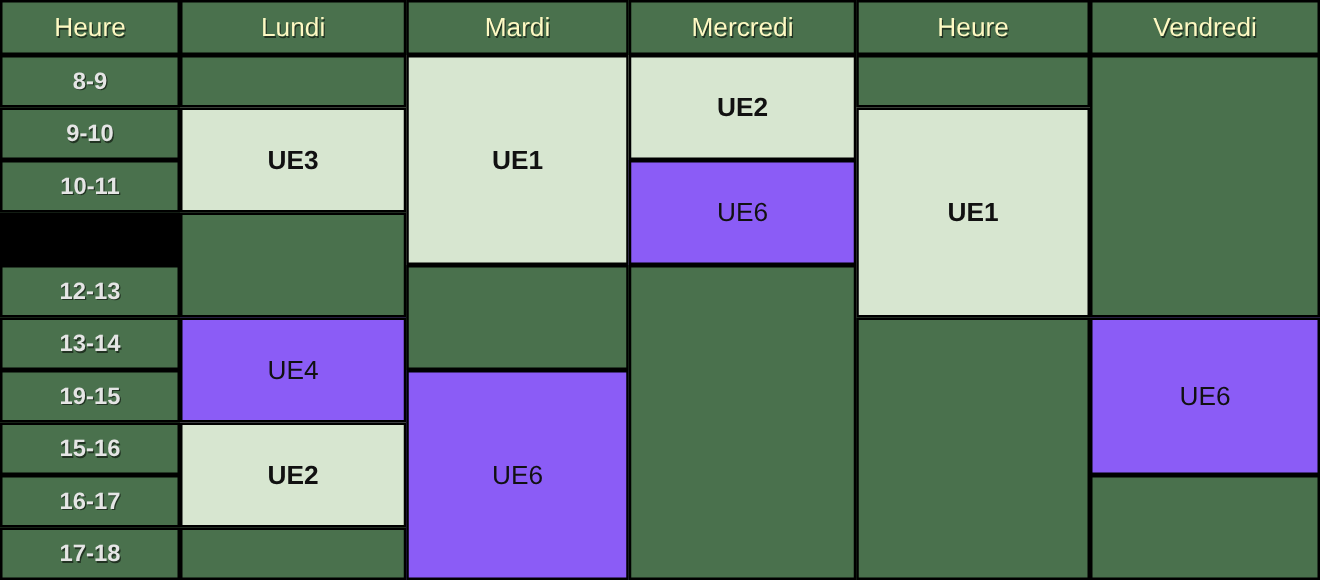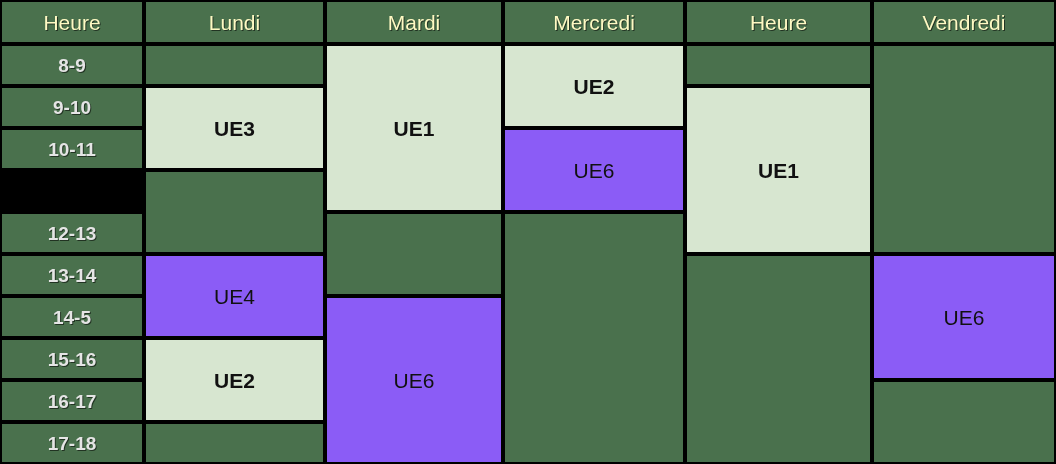--- a/index.html
+++ b/index.html
@@ -62,21 +62,21 @@
     <div class="cell hdr" style="left: 144px; width: 181px; top: 0px; height: 44px;">Lundi</div>
     <div class="cell hdr" style="left: 325px; width: 178px; top: 0px; height: 44px;">Mardi</div>
     <div class="cell hdr" style="left: 503px; width: 182px; top: 0px; height: 44px;">Mercredi</div>
     <div class="cell hdr" style="left: 685px; width: 187px; top: 0px; height: 44px;">Heure</div>
     <div class="cell hdr" style="left: 872px; width: 184px; top: 0px; height: 44px;">Vendredi</div>
     <div class="cell timelabel" style="left: 0px; width: 144px; top: 44px; height: 42px;">8-9</div>
     <div class="cell timelabel" style="left: 0px; width: 144px; top: 86px; height: 42px;">9-10</div>
     <div class="cell timelabel" style="left: 0px; width: 144px; top: 128px; height: 42px;">10-11</div>
     <div class="cell timelabel" style="left: 0px; width: 144px; top: 212px; height: 42px;">12-13</div>
     <div class="cell timelabel" style="left: 0px; width: 144px; top: 254px; height: 42px;">13-14</div>
-    <div class="cell timelabel" style="left: 0px; width: 144px; top: 296px; height: 42px;">14-5</div>
+    <div class="cell timelabel" style="left: 0px; width: 144px; top: 296px; height: 42px;">19-15</div>
     <div class="cell timelabel" style="left: 0px; width: 144px; top: 338px; height: 42px;">15-16</div>
     <div class="cell timelabel" style="left: 0px; width: 144px; top: 380px; height: 42px;">16-17</div>
     <div class="cell timelabel" style="left: 0px; width: 144px; top: 422px; height: 42px;">17-18</div>
     <div class="cell slot-empty" style="left: 144px; width: 181px; top: 44px; height: 42px;"></div>
     <div class="cell slot-green" style="left: 144px; width: 181px; top: 86px; height: 84px;">UE3</div>
     <div class="cell slot-empty" style="left: 144px; width: 181px; top: 170px; height: 84px;"></div>
     <div class="cell slot-blue" style="left: 144px; width: 181px; top: 254px; height: 84px;">UE4</div>
     <div class="cell slot-green" style="left: 144px; width: 181px; top: 338px; height: 84px;">UE2</div>
     <div class="cell slot-empty" style="left: 144px; width: 181px; top: 422px; height: 42px;"></div>
     <div class="cell slot-green" style="left: 325px; width: 178px; top: 44px; height: 168px;">UE1</div>

